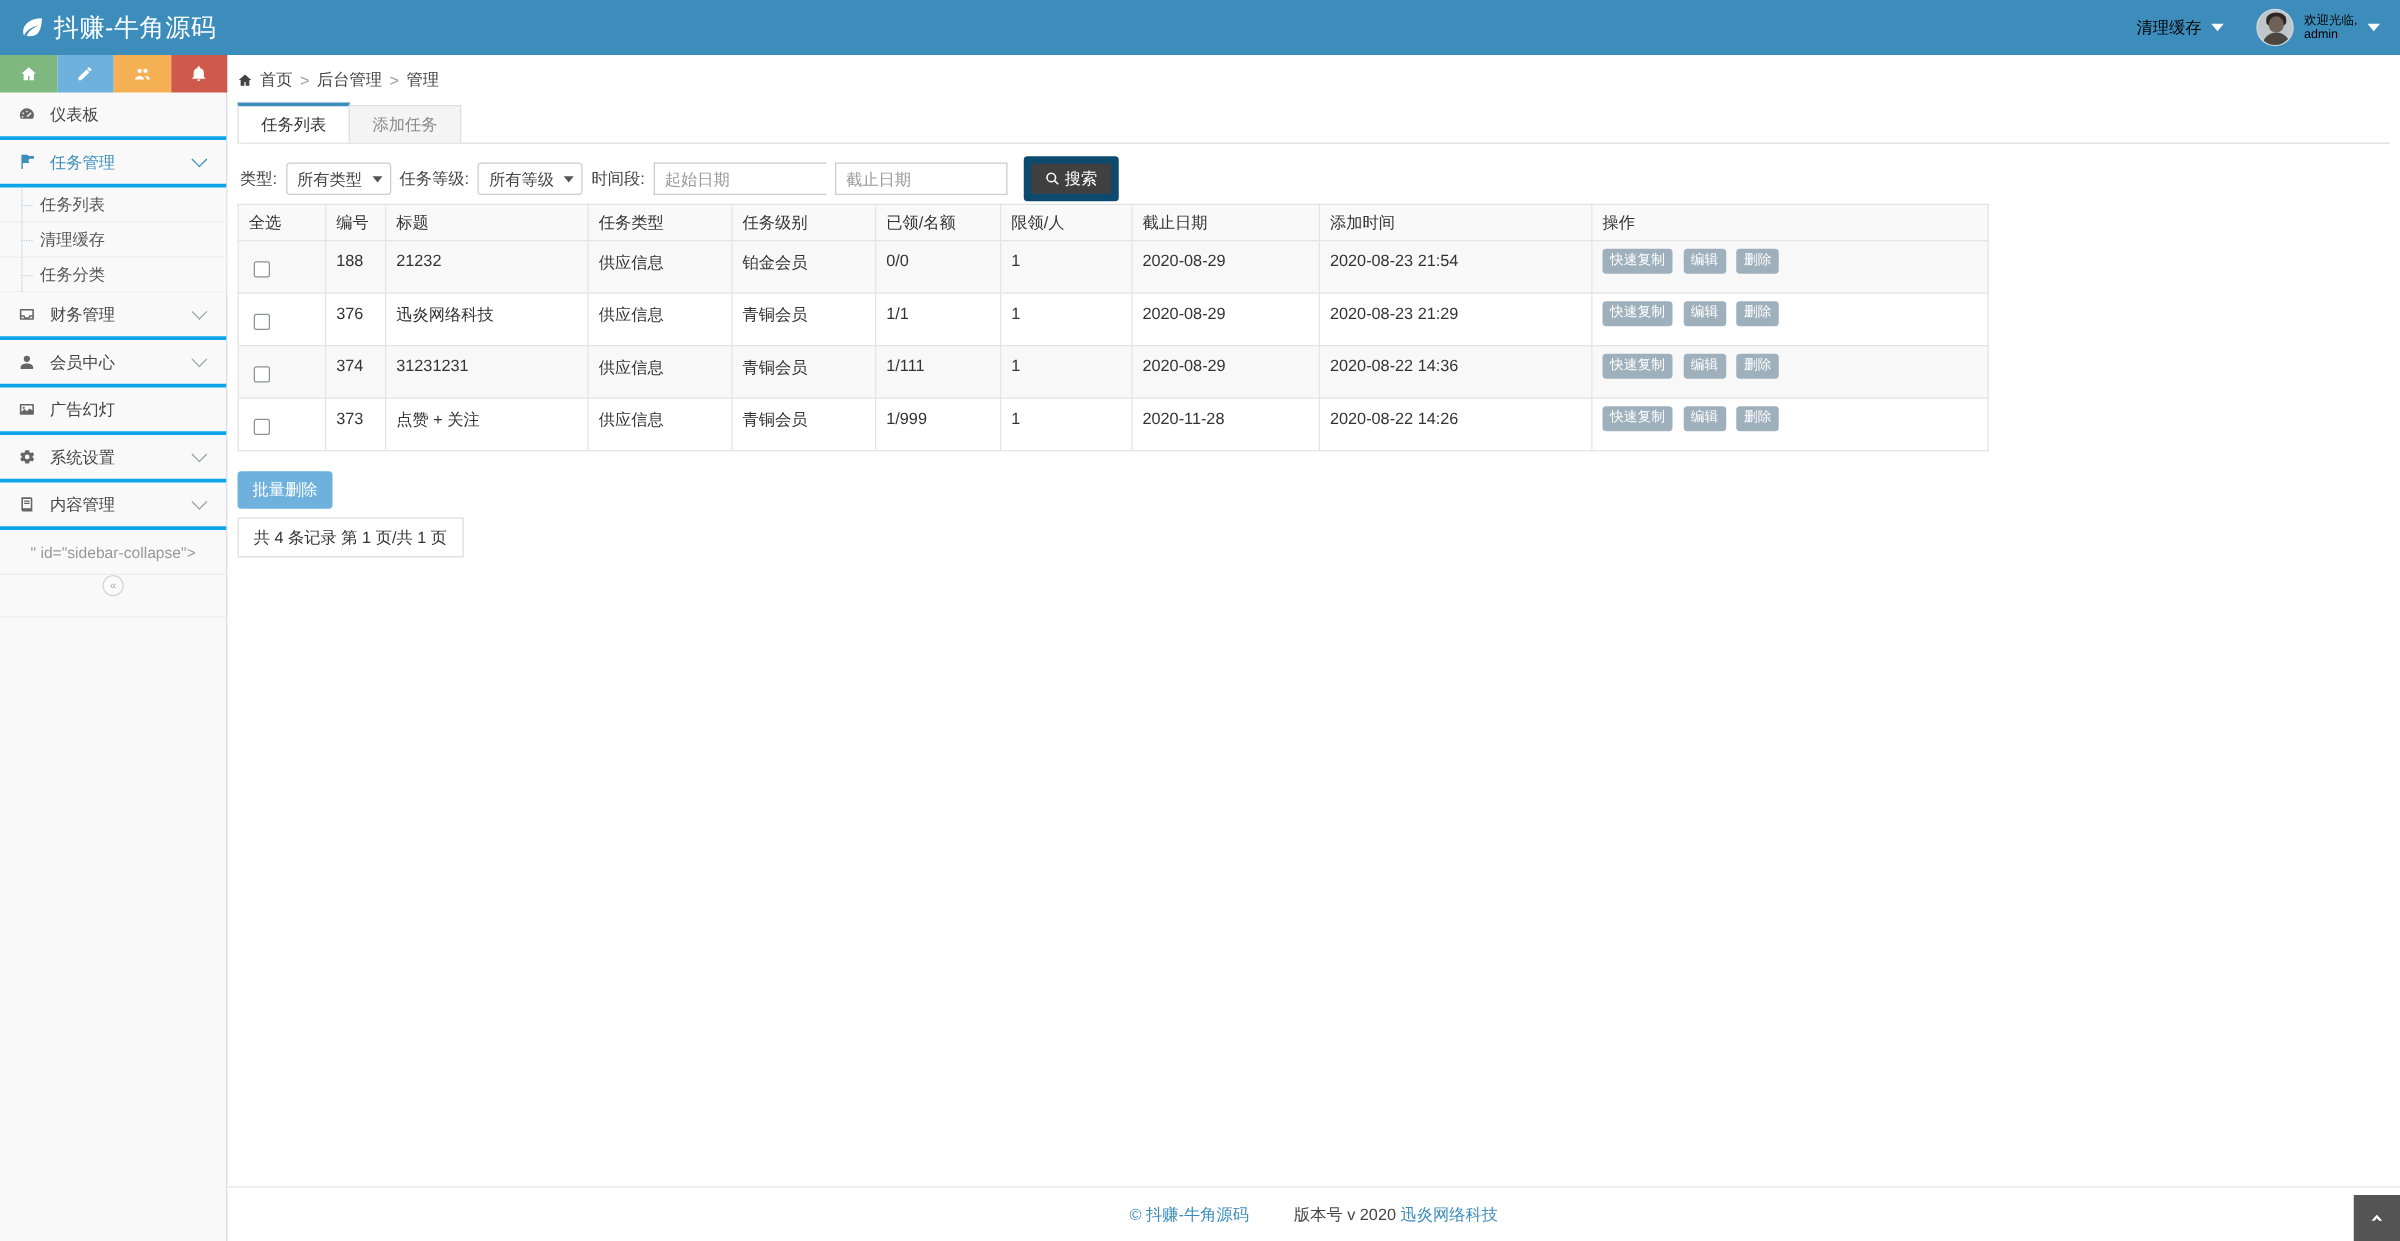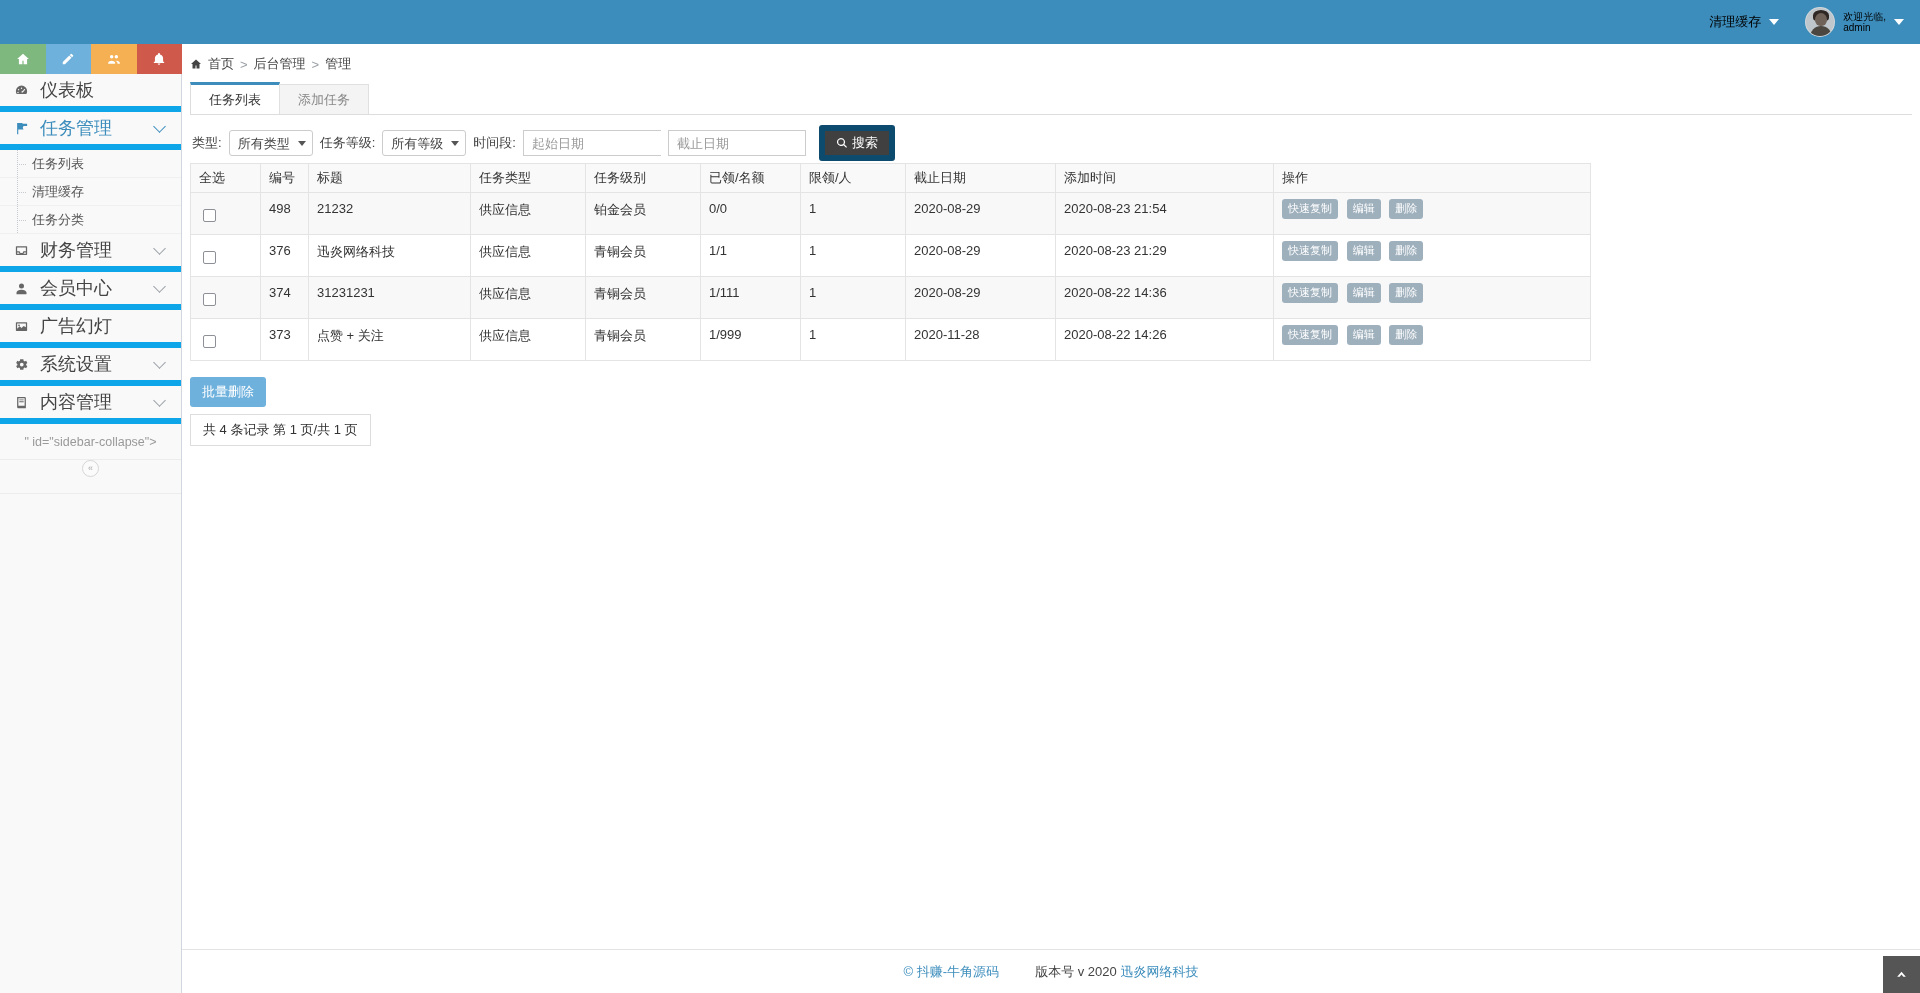--- a/index.html
+++ b/index.html
@@ -62,22 +62,22 @@
     background: #f9f9f9;
     border-right: 1px solid #d2d6de;
   }
   .quick-btns { display: flex; width: 182px; height: 30px; }
   .qbtn { flex: 1; display: flex; align-items: center; justify-content: center; color: #fff; cursor: pointer; }
   .qbtn svg { width: 14px; height: 14px; fill: #fff; }
   .menu { list-style: none; margin: 0; padding: 0; }
   .menu-item {
     display: flex; align-items: center;
     height: 38px; padding: 0 14px;
-    border-bottom: 6px solid #0ea5e9;
-    color: #444; font-size: 18px; cursor: pointer;
+    border-bottom: 3px solid #0ea5e9;
+    color: #444; font-size: 13px; cursor: pointer;
     position: relative;
   }
   .menu-item.active { color: #3c8dbc; }
   .menu-icon { width: 22px; display: flex; align-items: center; justify-content: flex-start; flex: none; }
   .menu-icon svg { width: 15px; height: 15px; fill: #666; }
   .menu-item.active .menu-icon svg { fill: #3c8dbc; }
   .menu-label { flex: 1; padding-left: 4px; }
   .chev {
     width: 9px; height: 9px;
     border-right: 1.6px solid #9aa0a6;
@@ -245,20 +245,26 @@
     width: 37px; height: 37px; background: #555;
     display: flex; align-items: center; justify-content: center;
     cursor: pointer;
   }
   .to-top svg { width: 13px; height: 13px; fill: #fff; }
 </style>
 </head>
 <body>
 
 <div class="navbar">
+  <div class="brand">
+    <svg class="brand-leaf" viewBox="0 0 24 24">
+      <path fill="#ffffff" d="M21 3C10 3 3 9 3 16c0 2 1 4 1 4s1-4 6-7c4-2.4 8-3 8-3s-4 1.6-7 4c-3.2 2.6-4.6 6-4.6 6S9 21 13 20c6-1.5 8-9 8-17z"></path>
+    </svg>
+    <span>抖赚-牛角源码</span>
+  </div>
   <div class="navbar-spacer"></div>
   <div class="nav-right">
     <div class="nav-item">
       <span>清理缓存</span>
       <span class="caret-down"></span>
     </div>
     <div class="nav-item user">
       <span class="avatar">
         <span class="body"></span>
           <span class="hair"></span>
@@ -460,21 +466,21 @@
           <th>截止日期</th>
           <th>添加时间</th>
           <th>操作</th>
         </tr>
       </thead>
       <tbody>
         <tr class="odd">
           <td class="cb-cell">
               <span class="cb"></span>
             </td>
-          <td>498</td>
+          <td>188</td>
           <td>21232</td>
           <td>供应信息</td>
           <td>铂金会员</td>
           <td>0/0</td>
           <td>1</td>
           <td>2020-08-29</td>
           <td>2020-08-23 21:54</td>
           <td class="act-cell">
             <span class="abtn">快速复制</span>
             <span class="abtn">编辑</span>

